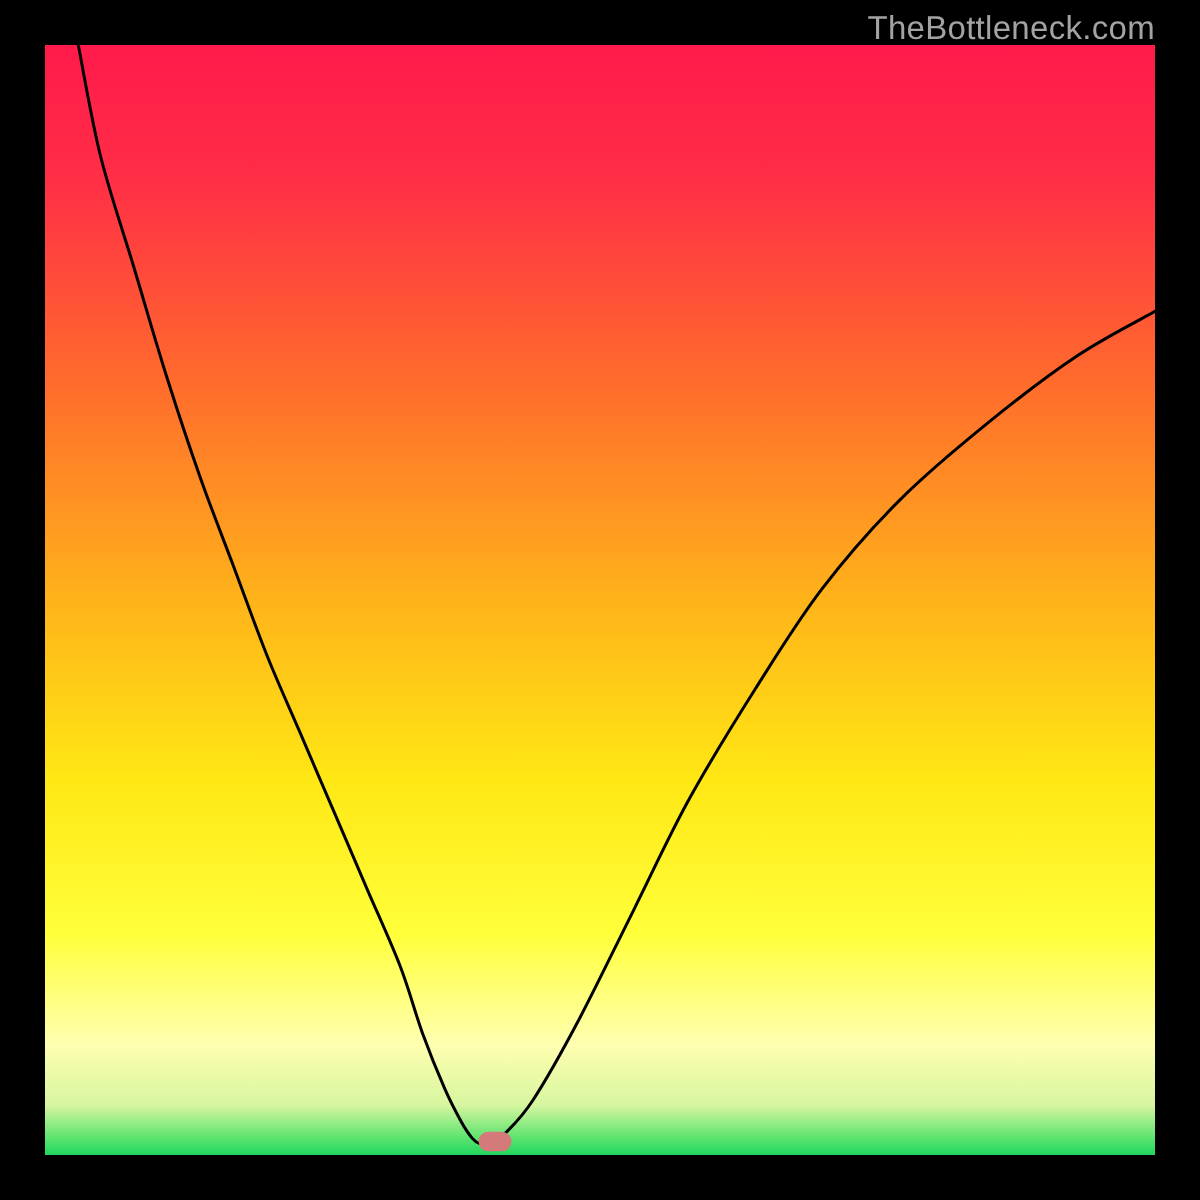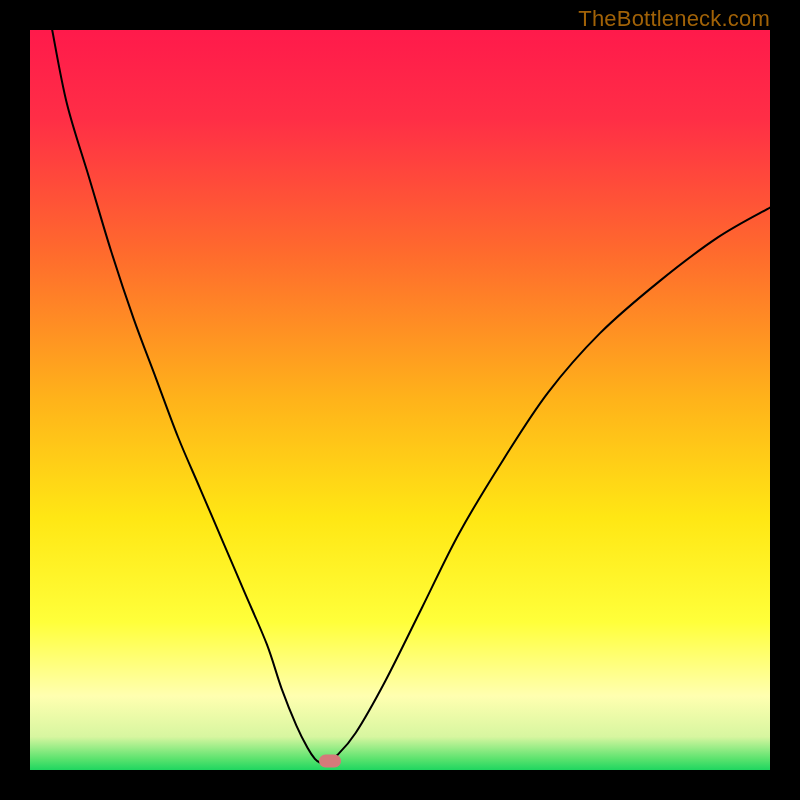--- a/index.html
+++ b/index.html
@@ -25,21 +25,21 @@
   .gradient-bg {
     position: absolute;
     inset: 0;
   }
 
   .watermark {
     position: absolute;
     top: 6px;
     right: 30px;
     font-size: 22px;
-    color: #a16207;
+    color: #a3a3a3;
     font-weight: 400;
     letter-spacing: 0.2px;
   }
 
   .curve-svg {
     position: absolute;
     inset: 0;
     width: 100%;
     height: 100%;
   }

